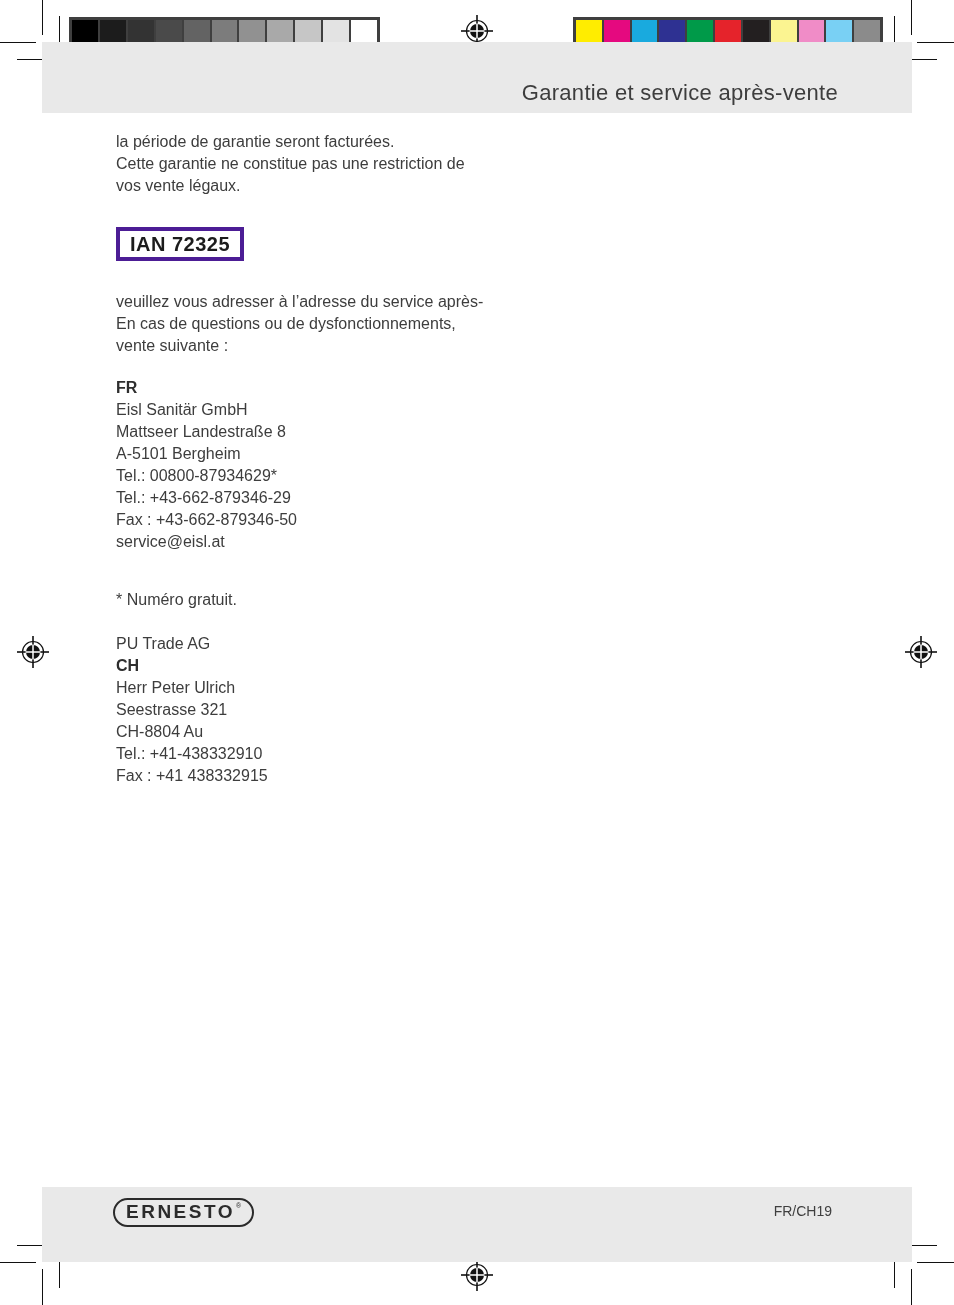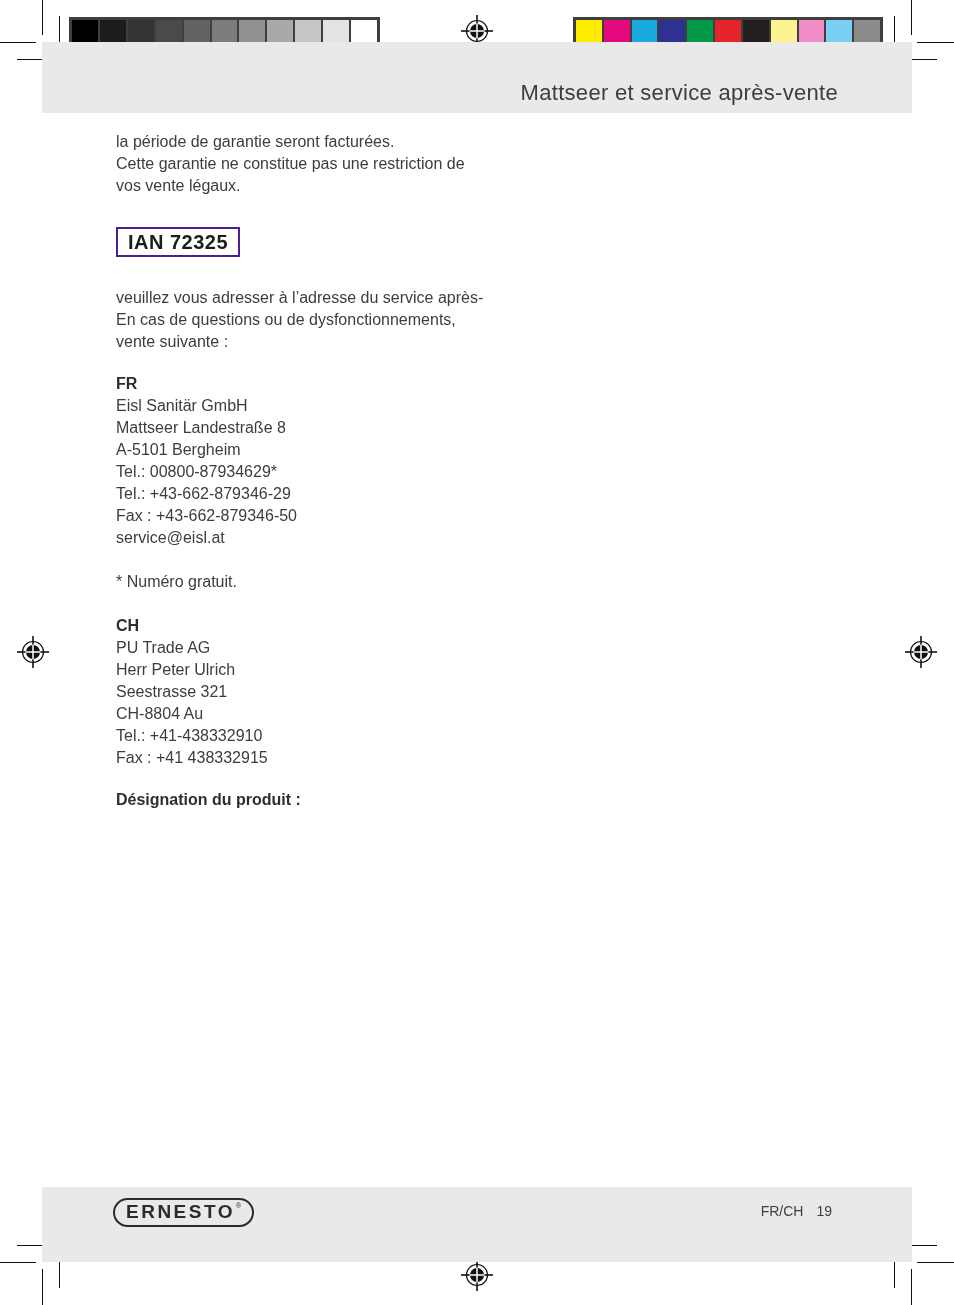--- a/index.html
+++ b/index.html
@@ -60,30 +60,30 @@
     color: #3d3d3d;
     font-size: 16px;
     line-height: 22px;
   }
   .content .ln { display: block; white-space: nowrap; }
   .para { margin: 0; }
   .para.p2 { }
   .para.p3 { margin-top: 30px; }
   .addr-heading { font-weight: bold; color: #2e2e2e; }
   .block-fr { margin-top: 20px; }
-  .footnote { margin-top: 22px; }
+  .footnote { margin-top: 36px; }
   .block-ch { margin-top: 22px; }
   .block-product { margin-top: 20px; }
   .product-heading { font-weight: bold; color: #2e2e2e; }
 
   
   .ian-box {
     margin-top: 30px;
     width: 120px; height: 26px;
-    border: 2px solid #4c1d95;
+    border: 4px solid #4c1d95;
     display: flex; align-items: center; justify-content: center;
   }
   .ian-box span {
     font-weight: bold;
     font-size: 20px;
     color: #1c1c1c;
     letter-spacing: 0.5px;
     white-space: nowrap;
   }
 
@@ -109,21 +109,21 @@
     color: #2b2b2b;
     position: relative;
     top: -7px;
     margin-left: 1px;
   }
   .page-info {
     position: absolute;
     right: 80px; top: 16px;
     font-size: 14px;
     color: #3f3f3f;
-    display: flex; gap: 13px;
+    display: flex; 
     white-space: nowrap;
   }
 </style>
 </head>
 <body>
 
 <div class="sheet">
 
   <div class="crop" style="left:42px;top:0;width:1px;height:35px"></div>
   <div class="crop" style="left:0;top:42px;width:36px;height:1px"></div>
@@ -199,21 +199,21 @@
   <svg class="regmark" style="left:461px;top:1259px" viewBox="-16 -16 32 32">
     <line x1="-16" y1="0" x2="16" y2="0" stroke="#111" stroke-width="1.6"></line>
     <line x1="0" y1="-16" x2="0" y2="16" stroke="#111" stroke-width="1.6"></line>
     <circle r="10.5" fill="none" stroke="#111" stroke-width="1.2"></circle>
     <circle r="7" fill="#111"></circle>
     <line x1="-7.5" y1="0" x2="7.5" y2="0" stroke="#fff" stroke-width="1.5"></line>
     <line x1="0" y1="-7.5" x2="0" y2="7.5" stroke="#fff" stroke-width="1.5"></line>
   </svg>
 
   <div class="band header">
-    <h1 class="page-title">Mattseer et service après-vente</h1>
+    <h1 class="page-title">Garantie et service après-vente</h1>
   </div>
 
   <div class="content">
 
     <p class="para p1">
       <span class="ln">la période de garantie seront facturées.</span>
     </p>
 
     <p class="para p2">
       <span class="ln">Cette garantie ne constitue pas une restriction de</span>
@@ -239,31 +239,30 @@
       <span class="ln">Tel.: +43-662-879346-29</span>
       <span class="ln">Fax : +43-662-879346-50</span>
       <span class="ln">service@eisl.at</span>
     </div>
 
     <div class="footnote">
       <span class="ln">* Numéro gratuit.</span>
     </div>
 
     <div class="block-ch">
+      <span class="ln">PU Trade AG</span>
       <span class="ln addr-heading">CH</span>
-      <span class="ln">PU Trade AG</span>
       <span class="ln">Herr Peter Ulrich</span>
       <span class="ln">Seestrasse 321</span>
       <span class="ln">CH-8804 Au</span>
       <span class="ln">Tel.: +41-438332910</span>
       <span class="ln">Fax : +41 438332915</span>
     </div>
 
     <div class="block-product">
-      <span class="ln product-heading">Désignation du produit :</span>
     </div>
 
   </div>
 
   <div class="band footer">
     <div class="brand-logo">
       <span class="brand-text">ERNESTO</span>
       <span class="reg">®</span>
     </div>
     <div class="page-info">

